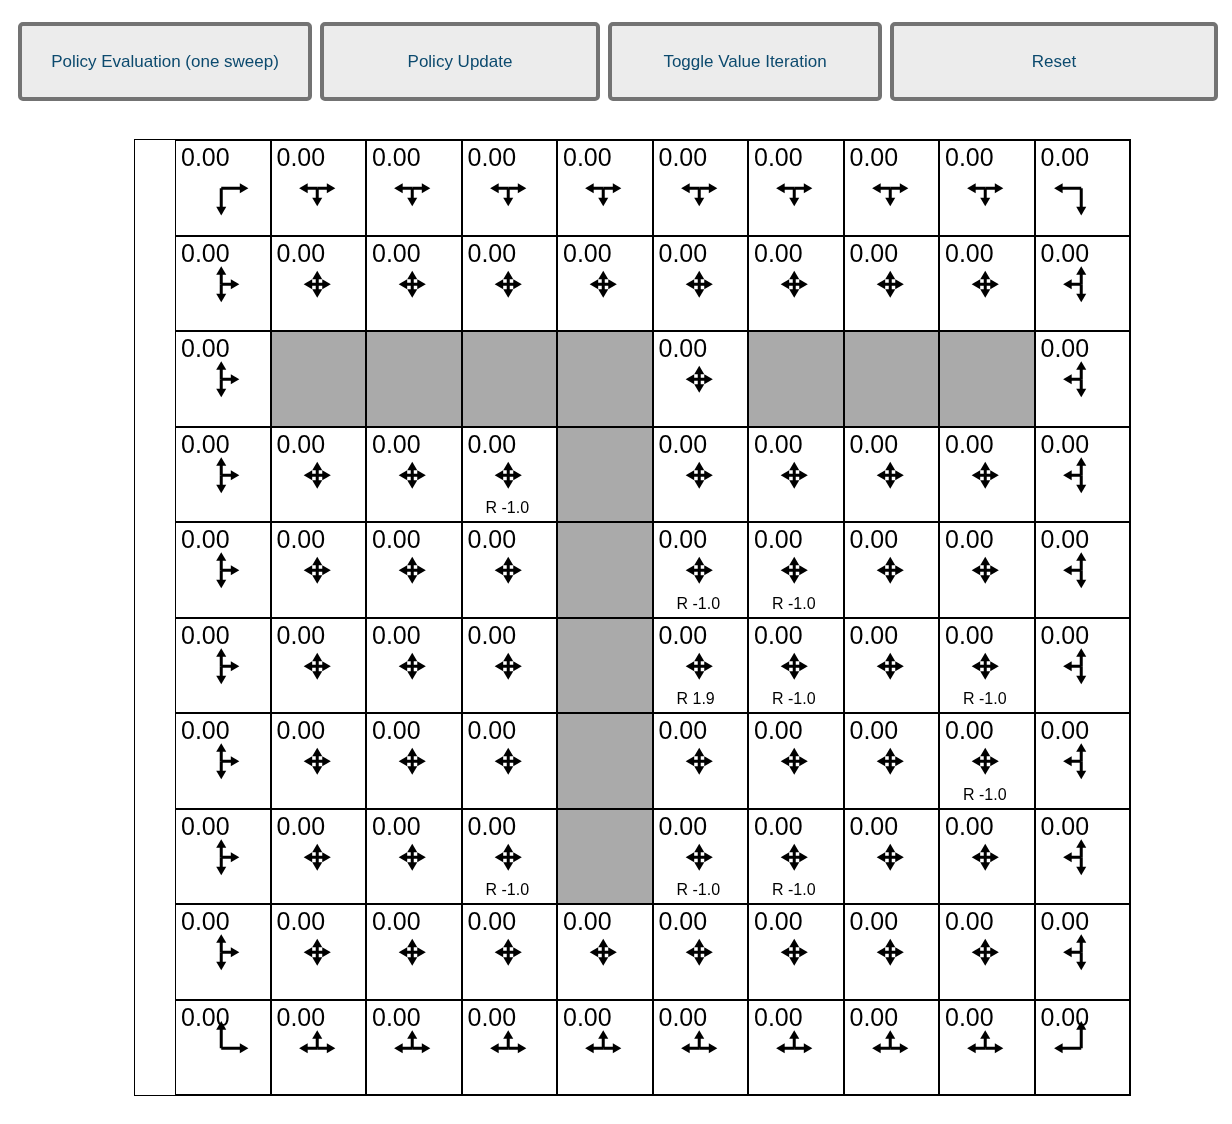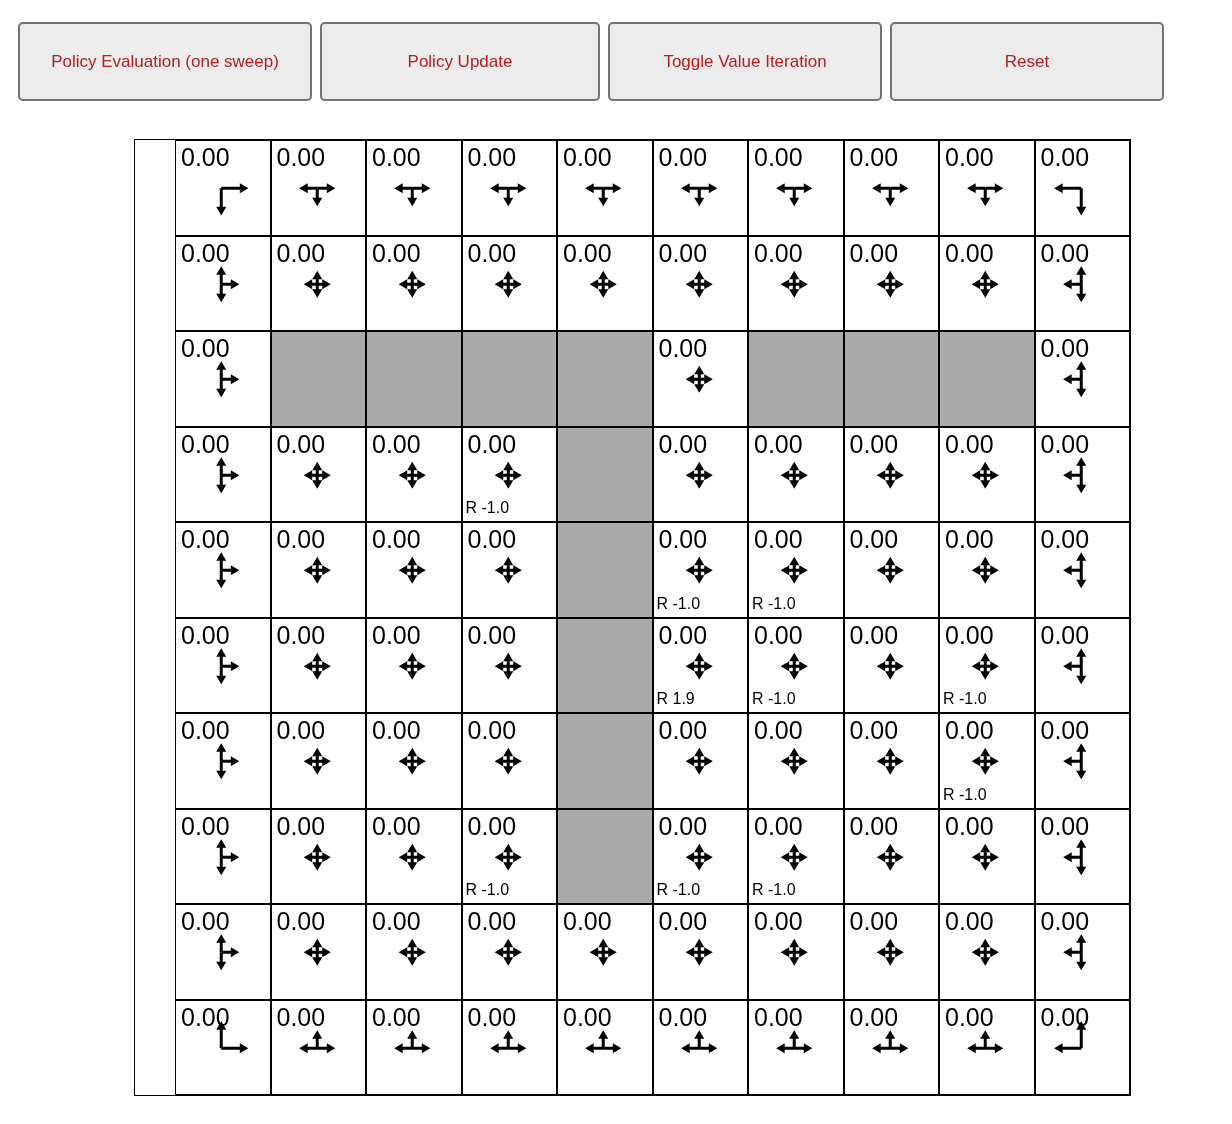--- a/index.html
+++ b/index.html
@@ -8,32 +8,32 @@
     background:#ffffff;color:#000;
     font-family:"Liberation Sans","DejaVu Sans",sans-serif;
   }
   .toolbar{
     position:absolute;left:18px;top:22px;
     display:flex;gap:8px;
   }
   .tb-btn{
     height:79px;
     background:#ececec;
-    border:2px solid #737373;
+    border:4px solid #737373;
     border-radius:5px;
     font-family:inherit;
     font-size:17px;
-    color:#b91c1c;
+    color:#0c4a6e;
     cursor:pointer;
     padding:0 10px;
   }
   .tb-btn:nth-child(1){width:294px;}
   .tb-btn:nth-child(2){width:280px;}
   .tb-btn:nth-child(3){width:274px;}
-  .tb-btn:nth-child(4){width:274px;}
+  .tb-btn:nth-child(4){width:328px;}
   .grid{
     position:absolute;left:134px;top:139px;
     display:grid;
     grid-template-columns:repeat(10,95.5px);
     grid-auto-rows:95.5px;
     border:1.5px solid var(--line,#000);
     background:#fff;
     padding-left:40px;
   }
   .cell{
@@ -46,21 +46,21 @@
   .cell.wall{
     background:var(--wall,#aaaaaa);
     cursor:default;
   }
   .val{
     position:absolute;left:5px;top:2px;
     font-size:25px;line-height:29px;
     white-space:nowrap;
   }
   .rew{
-    position:absolute;left:3px;bottom:4px;
+    position:absolute;left:23px;bottom:4px;
     font-size:16px;line-height:18px;
     white-space:nowrap;
   }
   .arrows{
     position:absolute;left:0;top:0;width:100%;height:100%;
     pointer-events:none;
   }
 </style>
 </head>
 <body>

